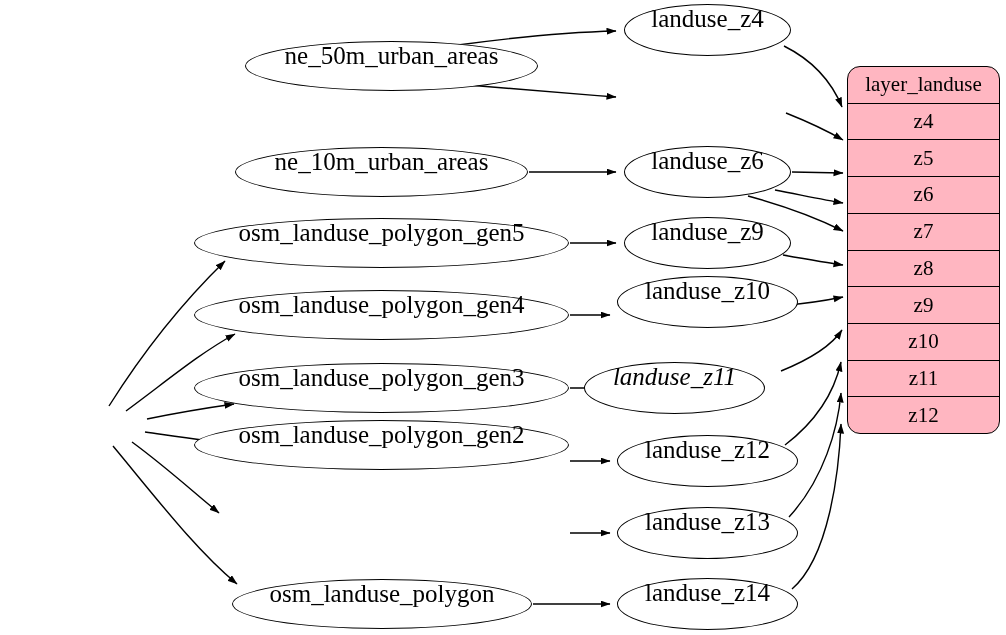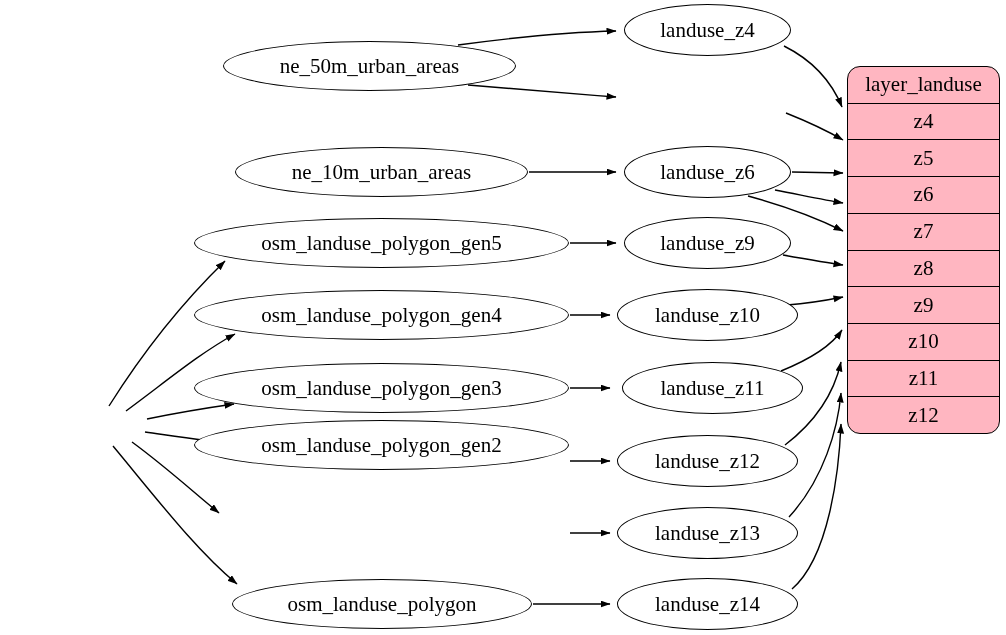--- a/index.html
+++ b/index.html
@@ -9,22 +9,22 @@
     background:#ffffff;
     font-family:"Liberation Serif", serif;
     overflow:hidden;
   }
   svg.edges{position:absolute;left:0;top:0;width:1006px;height:635px;}
   .node{
     position:absolute;
     border:1.5px solid #000;
     border-radius:50%;
     background:#fff;
-    display:flex;align-items:center;justify-content:center;
-    font-size:21px;color:#000;
+    display:flex;align-items:flex-start;justify-content:center;
+    font-size:25px;color:#000;
     box-sizing:border-box;
     white-space:nowrap;
   }
   .tablenode{
     position:absolute;
     left:847px;top:66px;width:153px;height:368px;
     background:var(--table-fill,#ffb6c1);
     border:1.6px solid #000;
     border-radius:13px;
     box-sizing:border-box;
@@ -73,21 +73,21 @@
       <path marker-end="url(#arrow)" d="M 783,255 C 811,260 828,263 843,265"></path>
       <path marker-end="url(#arrow)" d="M 787,305 C 813,303 828,300 843,297"></path>
       <path marker-end="url(#arrow)" d="M 781,371 C 813,358 832,345 842,330"></path>
       <path marker-end="url(#arrow)" d="M 785,445 C 819,419 835,389 841,362"></path>
       <path marker-end="url(#arrow)" d="M 789,517 C 824,479 838,428 841,393"></path>
       <path marker-end="url(#arrow)" d="M 792,589 C 829,557 839,472 841,424"></path>
     </g>
   </svg>
 
 
-  <div class="node" style="left:223px;top:41px;width:293px;height:50px;">
+  <div class="node" style="left:245px;top:41px;width:293px;height:50px;">
     <span>ne_50m_urban_areas</span>
   </div>
   <div class="node" style="left:235px;top:147px;width:293px;height:50px;">
     <span>ne_10m_urban_areas</span>
   </div>
   <div class="node" style="left:194px;top:218px;width:375px;height:50px;">
     <span>osm_landuse_polygon_gen5</span>
   </div>
   <div class="node" style="left:194px;top:290px;width:375px;height:50px;">
     <span>osm_landuse_polygon_gen4</span>
@@ -104,24 +104,24 @@
 
   <div class="node" style="left:624px;top:4px;width:167px;height:52px;">
     <span>landuse_z4</span>
   </div>
   <div class="node" style="left:624px;top:146px;width:167px;height:52px;">
     <span>landuse_z6</span>
   </div>
   <div class="node" style="left:624px;top:217px;width:167px;height:52px;">
     <span>landuse_z9</span>
   </div>
-  <div class="node" style="left:617px;top:289px;width:181px;height:52px;">
+  <div class="node" style="left:617px;top:276px;width:181px;height:52px;">
     <span>landuse_z10</span>
   </div>
-  <div class="node" style="left:622px;top:362px;width:181px;height:52px;">
+  <div class="node" style="left:584px;top:362px;width:181px;height:52px;font-style:italic;">
     <span>landuse_z11</span>
   </div>
   <div class="node" style="left:617px;top:435px;width:181px;height:52px;">
     <span>landuse_z12</span>
   </div>
   <div class="node" style="left:617px;top:507px;width:181px;height:52px;">
     <span>landuse_z13</span>
   </div>
   <div class="node" style="left:617px;top:578px;width:181px;height:52px;">
     <span>landuse_z14</span>

